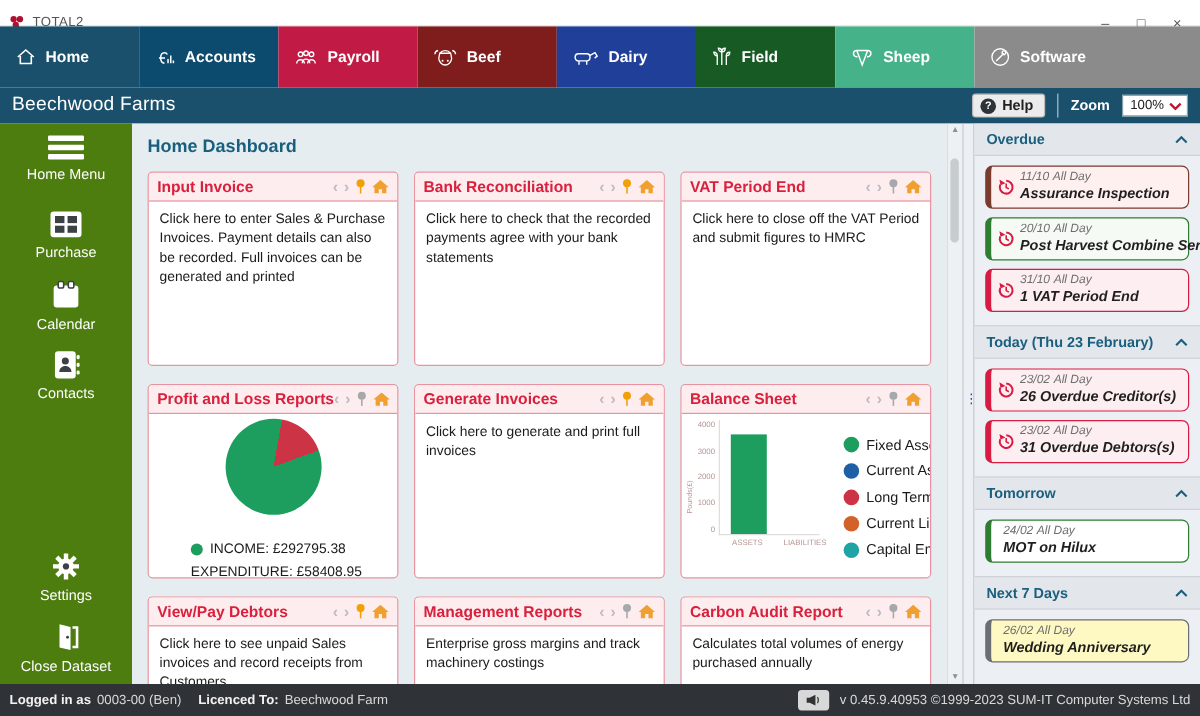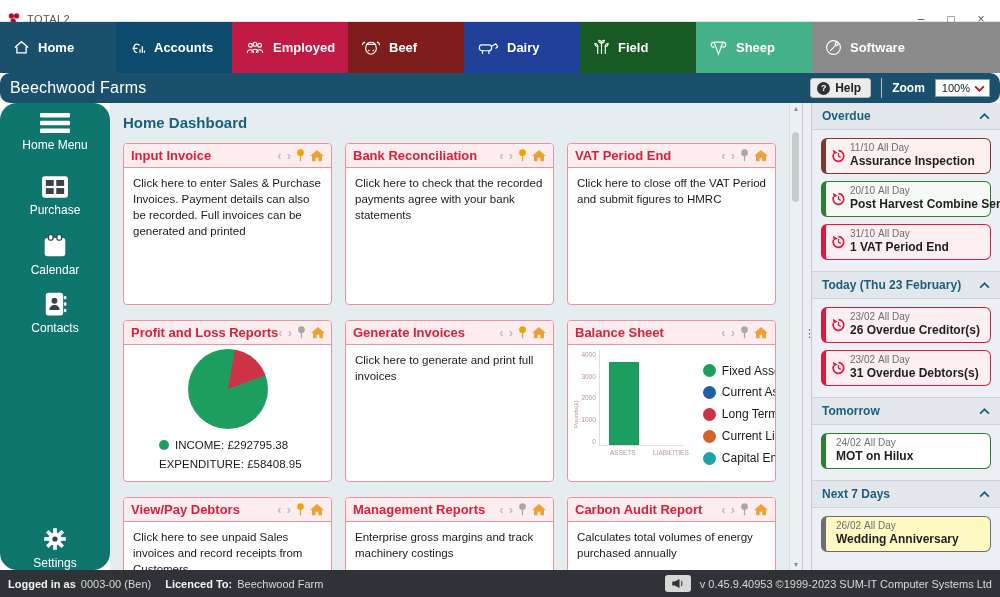--- a/index.html
+++ b/index.html
@@ -13,51 +13,51 @@
   .win-btns { margin-left:auto; display:flex; }
   .win-btn { width:30px; height:20px; display:flex; align-items:center; justify-content:center; font-size:12px; color:#555; cursor:default; }
 
   
   .tabbar { height:51px; display:flex; }
   .tab { width:116px; display:flex; align-items:center; gap:8px; padding-left:13px; color:#fff; font-size:13px; font-weight:bold; }
   .tab:last-child { flex:1; }
   .tab svg { flex:0 0 auto; }
 
   
-  .farm-header { height:30px; background:#1a506c; display:flex; align-items:center; padding:0 10px;border-radius:10px; }
+  .farm-header { height:30px; background:#1a506c; display:flex; align-items:center; padding:0 10px; }
   .farm-name { color:#fff; font-size:16px; font-weight:500; letter-spacing:.2px; }
   .fh-right { margin-left:auto; display:flex; align-items:center; gap:10px; }
   .help-btn { display:flex; align-items:center; gap:5px; background:#ececec; border:1px solid #b9b9b9; border-radius:3px; padding:2px 9px 2px 6px; font-size:12px; font-weight:bold; color:#222; }
   .help-q { width:13px; height:13px; border-radius:50%; background:#2e3338; color:#fff; font-size:9px; display:flex; align-items:center; justify-content:center; font-weight:bold; }
   .fh-sep { width:1px; height:20px; background:rgba(255,255,255,.65); }
   .zoom-label { color:#fff; font-size:12px; font-weight:bold; }
   .zoom-box { background:#fff; border:1px solid #8aa4b2; display:flex; align-items:center; gap:4px; padding:1px 4px 1px 6px; font-size:11px; color:#222; height:18px; }
 
   
   .app-body { flex:1; display:flex; min-height:0; }
 
   
-  .lsidebar { width:110px; background:#0f766e; display:flex; flex-direction:column; align-items:center; color:#fff;border-radius:17px; }
+  .lsidebar { width:110px; background:#4d7c0f; display:flex; flex-direction:column; align-items:center; color:#fff; }
   .ls-item { display:flex; flex-direction:column; align-items:center; gap:4px; font-size:12px; cursor:default; }
   .ls-label { color:#fff; }
   .spacer { flex:1; }
 
   
   .main { flex:1; background:#e5edf1; padding:9px 13px 4px 13px; min-width:0; }
   .main-title { font-size:15px; font-weight:bold; color:#1a5f7e; margin:2px 0 12px 0; }
   .cards { display:grid; grid-template-columns:repeat(3, 1fr); gap:15px 13px; }
   .card { height:162px; background:#fff; border:1px solid #ea93a0; border-radius:4px; display:flex; flex-direction:column; overflow:hidden; }
   .card-h { display:flex; align-items:center; background:#fdedef; border-bottom:1px solid #ea93a0; padding:4px 7px; }
   .card-t { flex:1; font-size:13px; font-weight:bold; color:#d9203c; white-space:nowrap; }
   .card-icons { display:flex; align-items:center; gap:5px; }
   .chev { color:#b9bdc2; font-size:13px; font-weight:bold; line-height:1; }
   .card-b { flex:1; padding:7px 9px; font-size:11.5px; color:#1a1a1a; line-height:1.4; }
 
   
-  .pie-body { display:flex; flex-direction:column; align-items:center; padding:4px 9px; }
+  .pie-body { display:flex; flex-direction:column; align-items:center; padding:4px 9px;gap:13px; }
   .pie { width:80px; height:80px; border-radius:50%; }
   .pleg { align-self:flex-start; margin:5px 0 0 26px; font-size:11.5px; color:#1a1a1a; }
   .pleg-row { display:flex; align-items:center; gap:6px; margin-top:3px; }
   .dot10 { width:10px; height:10px; border-radius:50%; flex:0 0 auto; }
 
   
   .bal-body { display:flex; padding:5px 6px 2px 4px; }
   .ylab { writing-mode:vertical-rl; transform:rotate(180deg); font-size:6px; color:#b49; color:#b59595; text-align:center; }
   .yax { display:flex; flex-direction:column; justify-content:space-between; align-items:flex-end; font-size:6.5px; color:#b59595; padding:0 3px 0 1px; height:96px; }
   .plotcol { display:flex; flex-direction:column; }
@@ -77,21 +77,21 @@
   .vscroll-inner { position:relative; flex:1; width:100%; }
 
   
   .rsidebar { width:198px; background:#eceff3; border-left:1px solid #c5c9cf; position:relative; overflow:hidden; }
   .handle { position:absolute; left:1px; top:228px; color:#1f4f9c; font-size:11px; letter-spacing:0; line-height:4px; width:6px; }
   .rs-inner { margin-left:8px; height:100%; border-left:1px solid #c5c9cf; display:flex; flex-direction:column; }
   .sec-h { display:flex; align-items:center; background:#e3e7ec; border-top:1px solid #cfd3d9; border-bottom:1px solid #cfd3d9; padding:6px 10px; }
   .sec-h:first-child { border-top:none; }
   .sec-t { flex:1; font-size:12px; font-weight:bold; color:#1a5f7e; }
   .sec-items { padding:8px 9px 4px 9px; }
-  .ev { position:relative; border:1px solid; border-left-width:5px; border-radius:6px; padding:3px 6px 5px 24px; margin-bottom:7px; }
+  .ev { position:relative; border:1px solid; border-left-width:5px; border-radius:6px; padding:3px 6px 5px 24px; margin-bottom:7px;font-style:italic; }
   .ev.noicon { padding-left:10px; }
   .ev-icon { position:absolute; left:5px; top:50%; transform:translateY(-50%); display:flex; }
   .ev-date { font-size:10px; color:#6e6e6e; }
   .ev-time { margin-left:3px; }
   .ev-title { font-size:12px; font-weight:bold; color:#1f1f1f; margin-top:1px; white-space:nowrap; }
 
   
   .statusbar { height:27px; background:#2f3337; display:flex; align-items:center; padding:0 8px; color:#d9d9d9; font-size:11px; gap:6px; }
   .sb-bold { font-weight:bold; color:#f2f2f2; }
   .sb-group { display:flex; gap:5px; align-items:center; }
@@ -136,21 +136,21 @@
     </div>
     <div class="tab" style="background: rgb(193, 26, 69);">
       <svg width="20" height="16" viewBox="0 0 22 17">
           <g fill="none" stroke="#fff" stroke-width="1.3">
             <circle cx="6" cy="5.5" r="2.1"></circle>
             <circle cx="11" cy="4.5" r="2.1"></circle>
             <circle cx="16" cy="5.5" r="2.1"></circle>
             <path d="M2.5 14c0-2.1 1.6-3.6 3.5-3.6s3.5 1.5 3.5 3.6M7.6 13.6c0-2.1 1.5-3.7 3.4-3.7s3.4 1.6 3.4 3.7M12.5 14c0-2.1 1.6-3.6 3.5-3.6s3.5 1.5 3.5 3.6"></path>
           </g>
         </svg>
-      <span>Employed</span>
+      <span>Payroll</span>
     </div>
     <div class="tab" style="background: #7f1d1d;">
       <svg width="20" height="16" viewBox="0 0 22 17">
           <g fill="none" stroke="#fff" stroke-width="1.2">
             <path d="M4.5 2C2.8 2.3 1.6 3.6 1.5 5.4M17.5 2c1.7.3 2.9 1.6 3 3.4M6 4.5c1.2-1.6 2.9-2.4 5-2.4s3.8.8 5 2.4M6 4.5h10l.9 4.6c0 3.2-3 6.2-5.9 6.2s-5.9-3-5.9-6.2z"></path>
           </g>
           <circle cx="8.6" cy="11.3" r=".9" fill="#fff"></circle>
           <circle cx="13.4" cy="11.3" r=".9" fill="#fff"></circle>
         </svg>
       <span>Beef</span>
@@ -261,20 +261,28 @@
               <line x1="17" y1="12" x2="22" y2="12"></line>
               <line x1="4.9" y1="4.9" x2="8.2" y2="8.2"></line>
               <line x1="15.8" y1="15.8" x2="19.1" y2="19.1"></line>
               <line x1="4.9" y1="19.1" x2="8.2" y2="15.8"></line>
               <line x1="15.8" y1="8.2" x2="19.1" y2="4.9"></line>
             </g>
             <circle cx="12" cy="12" r="6" fill="#fff"></circle>
             <circle cx="12" cy="12" r="2.4" fill="#3c4146"></circle>
           </svg>
         <span class="ls-label">Settings</span>
+      </div>
+      <div class="ls-item" style="margin-top:15px; margin-bottom:8px">
+        <svg width="26" height="26" viewBox="0 0 24 24">
+            <path d="M7 2l8.5 2.2v17.6L7 20z" fill="#fff"></path>
+            <path d="M17 4.5h3.5v15H17" stroke="#fff" stroke-width="2" fill="none"></path>
+            <circle cx="13.2" cy="12" r="1.1" fill="#3c4146"></circle>
+          </svg>
+        <span class="ls-label">Close Dataset</span>
       </div>
     </div>
 
     <div class="main">
       <div class="main-title">Home Dashboard</div>
       <div class="cards">
 
         <div class="card">
           <div class="card-h">
             <span class="card-t">Input Invoice</span>

